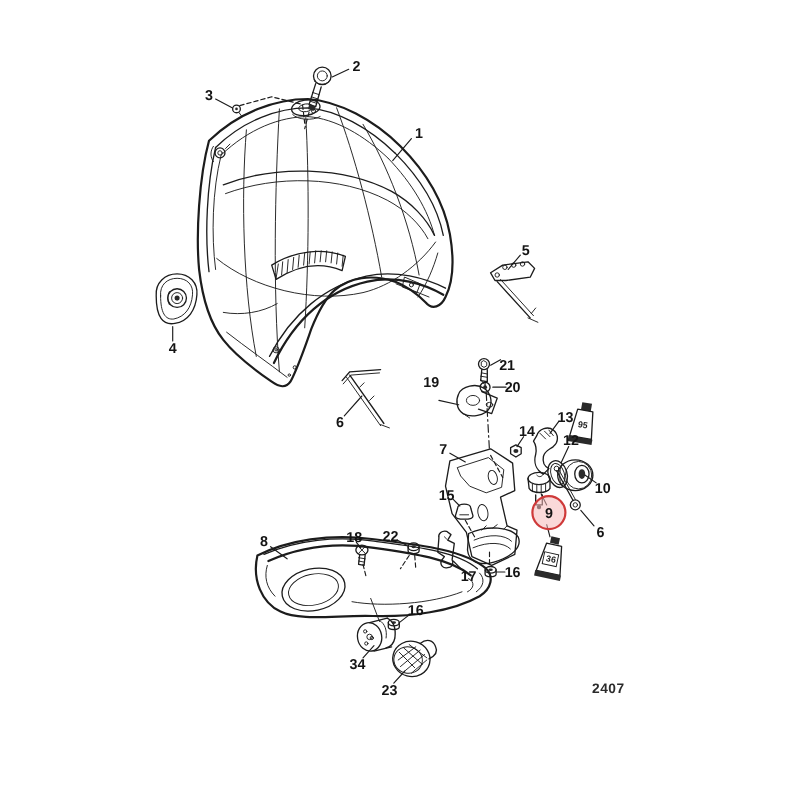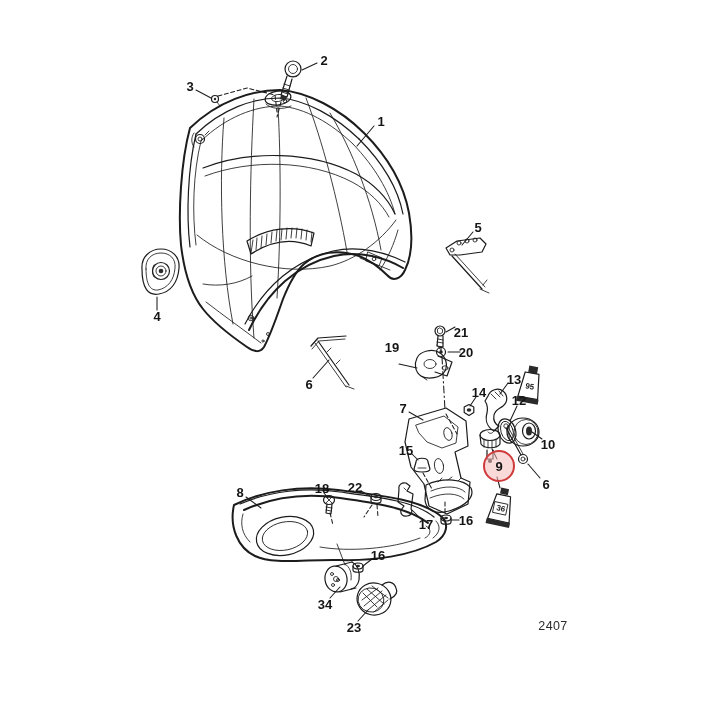--- a/index.html
+++ b/index.html
@@ -9,21 +9,21 @@
   .ln{fill:none;stroke:#1c1c1c;stroke-width:1.2;stroke-linecap:round;stroke-linejoin:round;}
   .ln2{fill:none;stroke:#1c1c1c;stroke-width:2;stroke-linecap:round;stroke-linejoin:round;}
   .thin{fill:none;stroke:#1c1c1c;stroke-width:.85;stroke-linecap:round;}
   .ld{fill:none;stroke:#1c1c1c;stroke-width:1.05;stroke-linecap:round;}
   .dash{stroke-dasharray:4 2.6;}
   .dashdot{stroke-dasharray:7 3 1.5 3;}
   .dk{fill:#2a2a2a;stroke:none;}
   .highlight{stroke:#cf3a3a;stroke-width:2;fill-opacity:.55;}
   .tube-label{font-family:"Liberation Sans",sans-serif;font-size:8px;font-weight:700;fill:#1c1c1c;text-anchor:middle;}
   .callout{position:absolute;transform:translate(-50%,-50%);font-size:13px;font-weight:700;color:#141414;line-height:1;cursor:pointer;user-select:none;}
-  .fig-num{position:absolute;transform:translate(-50%,-50%);font-size:12.5px;font-weight:400;color:#2b2b2b;letter-spacing:.4px;}
+  .fig-num{position:absolute;transform:translate(-50%,-50%);font-size:12.5px;font-weight:700;color:#2b2b2b;letter-spacing:.4px;}
 </style>
 </head>
 <body>
 
 <div class="stage">
 
 <svg width="720" height="720" viewBox="0 0 720 720">
 
   <g>
     <path class="ln2" d="M190,128 C218,101 252,90 280,90 C308,92 340,109 364,133 C389,158 404,186 409,213 C413,236 412,256 405,270 C401,279 393,282 387,275 C378,266 369,260 359,256 C338,249 318,252 304,264 C295,272 289,284 283,299 C277,316 271,334 264,347 C260,353 254,352 247,347 C231,336 214,323 203,309 C191,294 184,271 181,245 C178,213 181,161 190,128 Z"></path>

